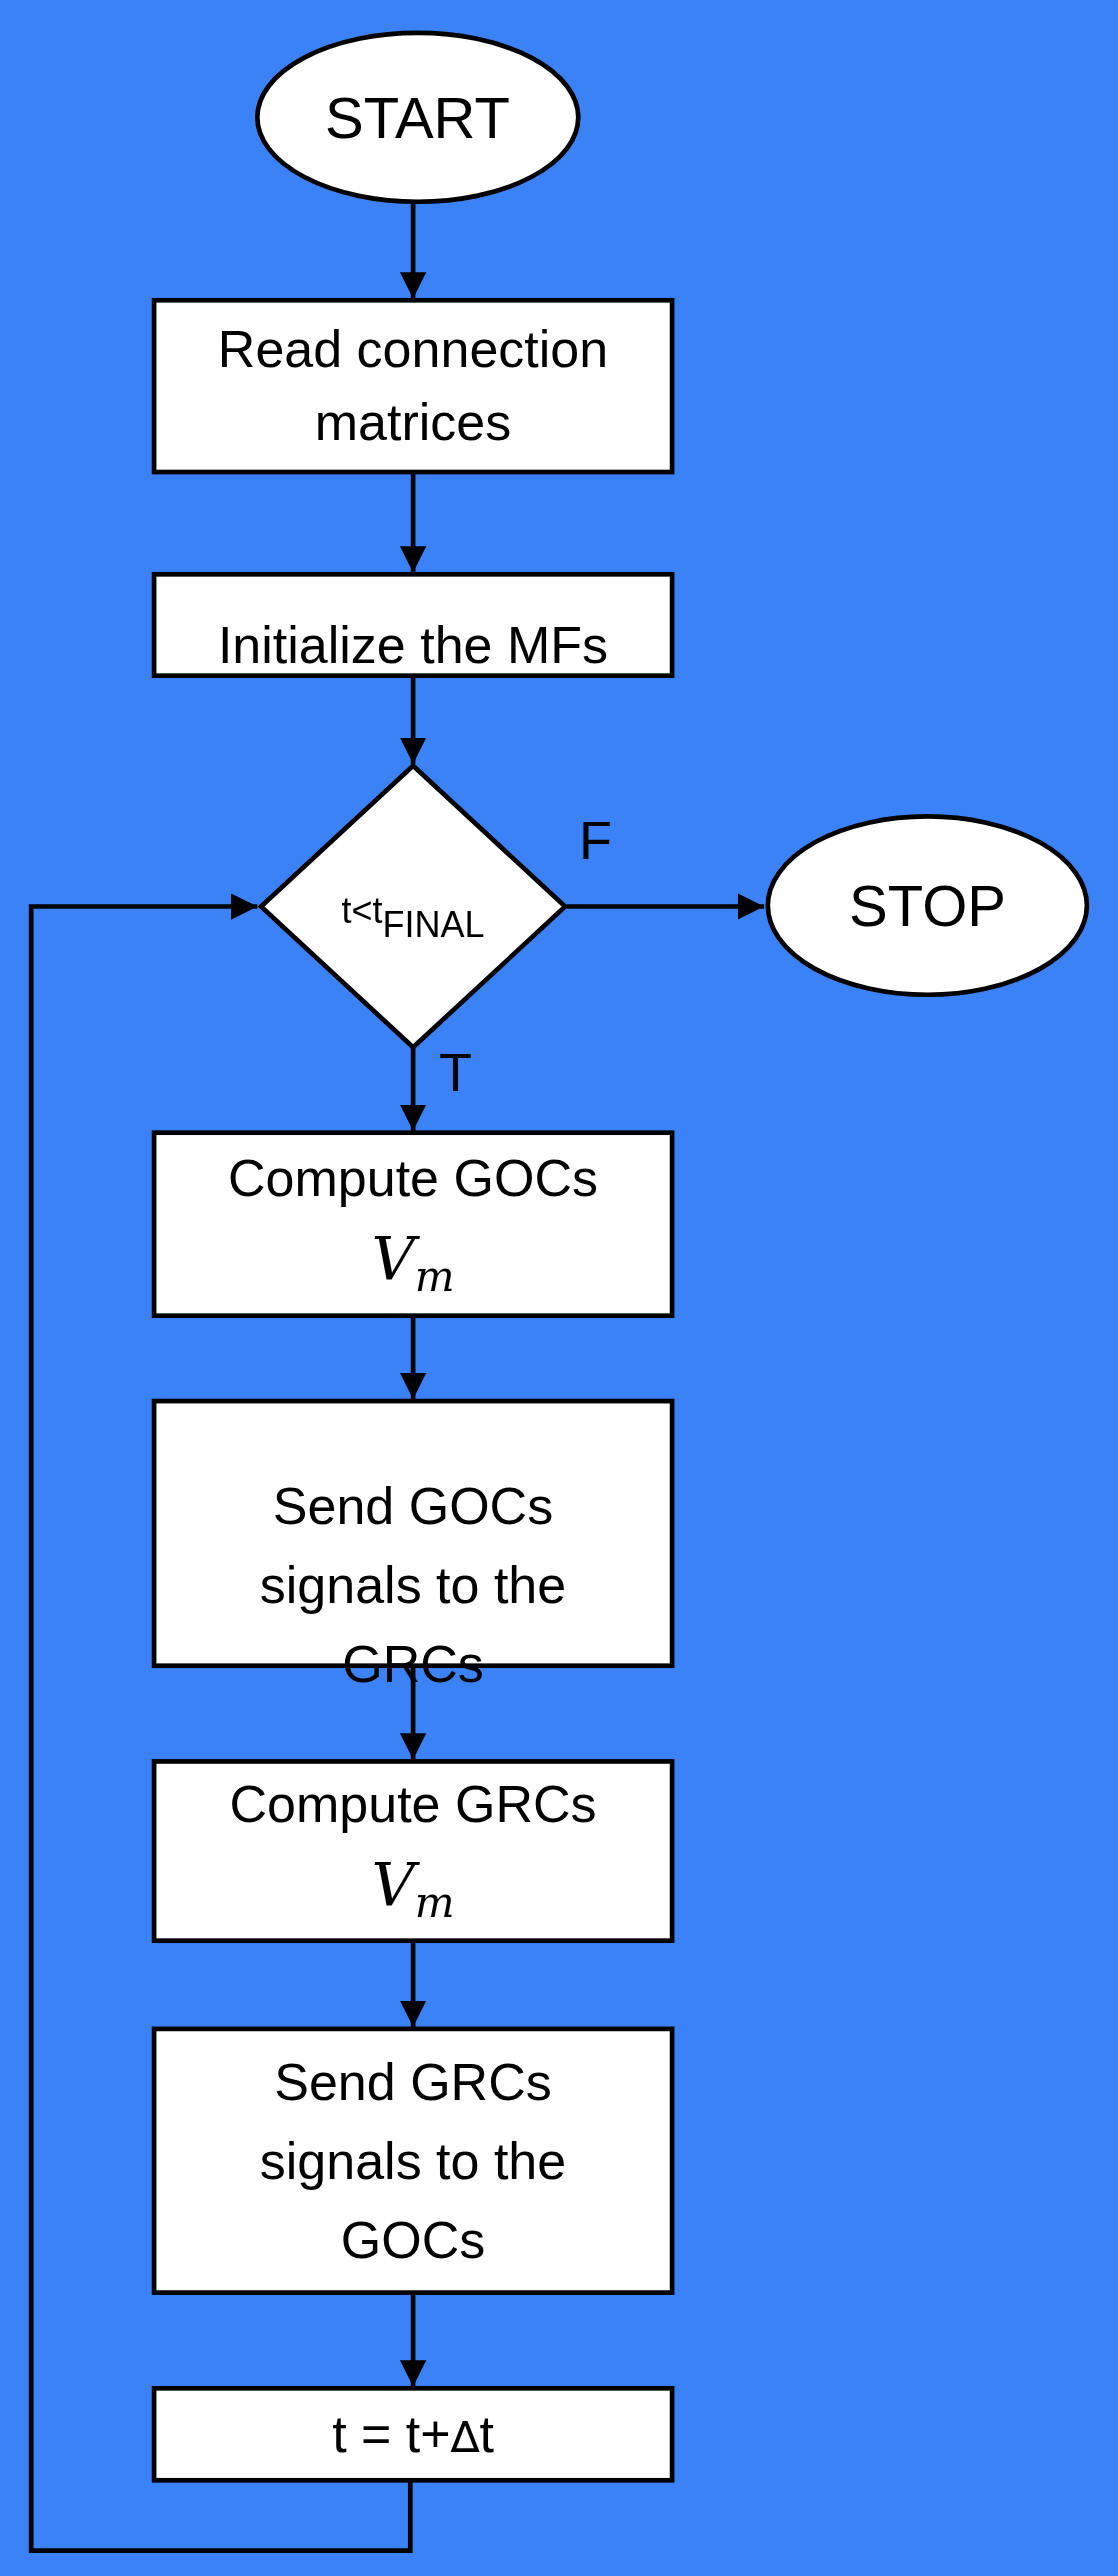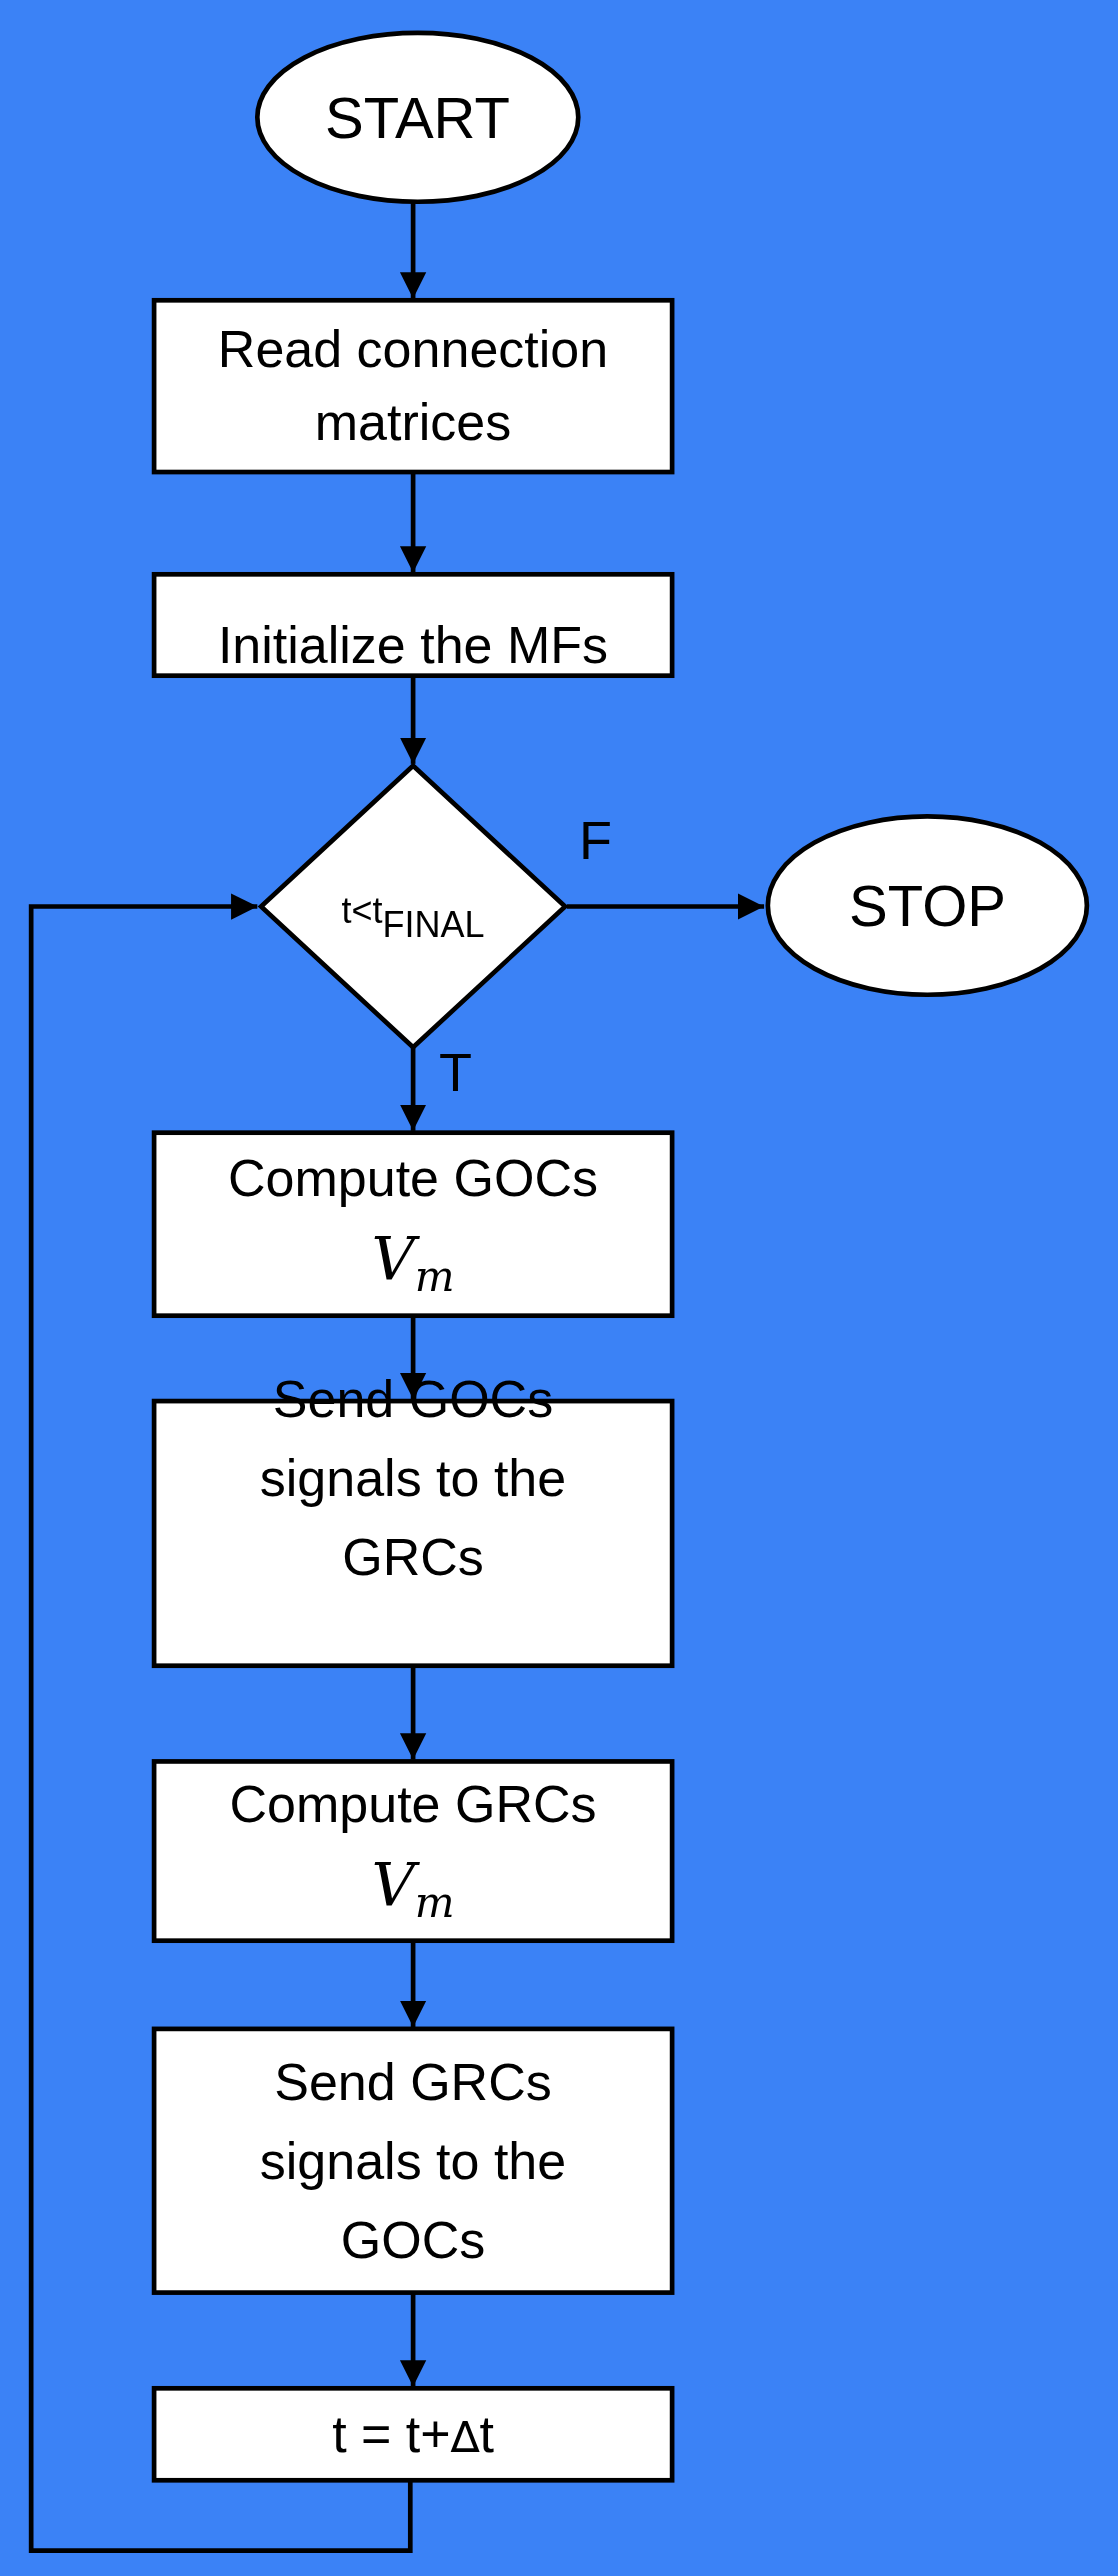--- a/index.html
+++ b/index.html
@@ -54,21 +54,21 @@
   }
   
   #t-start   { left: 257px; top: 33px;  width: 321px; height: 169px; }
   #t-read    { left: 154px; top: 300px; width: 518px; height: 172px; }
   #t-init    { left: 154px; top: 574px; width: 518px; height: 101px; justify-content: flex-end; }
   #t-dec     { left: 261px; top: 845px; width: 304px; height: 131px; }
   #t-f       { left: 558px; top: 805px; width: 75px;  height: 69px; }
   #t-stop    { left: 768px; top: 821px; width: 319px; height: 169px; }
   #t-t       { left: 418px; top: 1037px; width: 75px; height: 69px; }
   #t-cgocs   { left: 154px; top: 1133px; width: 518px; height: 183px; }
-  #t-sgocs   { left: 154px; top: 1346px; width: 518px; height: 265px; text-align: right; }
+  #t-sgocs   { left: 154px; top: 1453px; width: 518px; height: 265px; text-align: right; }
   #t-cgrcs   { left: 154px; top: 1761px; width: 518px; height: 179px; }
   #t-sgrcs   { left: 154px; top: 2029px; width: 518px; height: 264px; }
   #t-update  { left: 154px; top: 2388px; width: 518px; height: 92px; }
 </style>
 </head>
 <body>
 
 <div class="canvas">
 
   <svg class="shapes-svg" viewBox="0 0 1192 2745" xmlns="http://www.w3.org/2000/svg">

